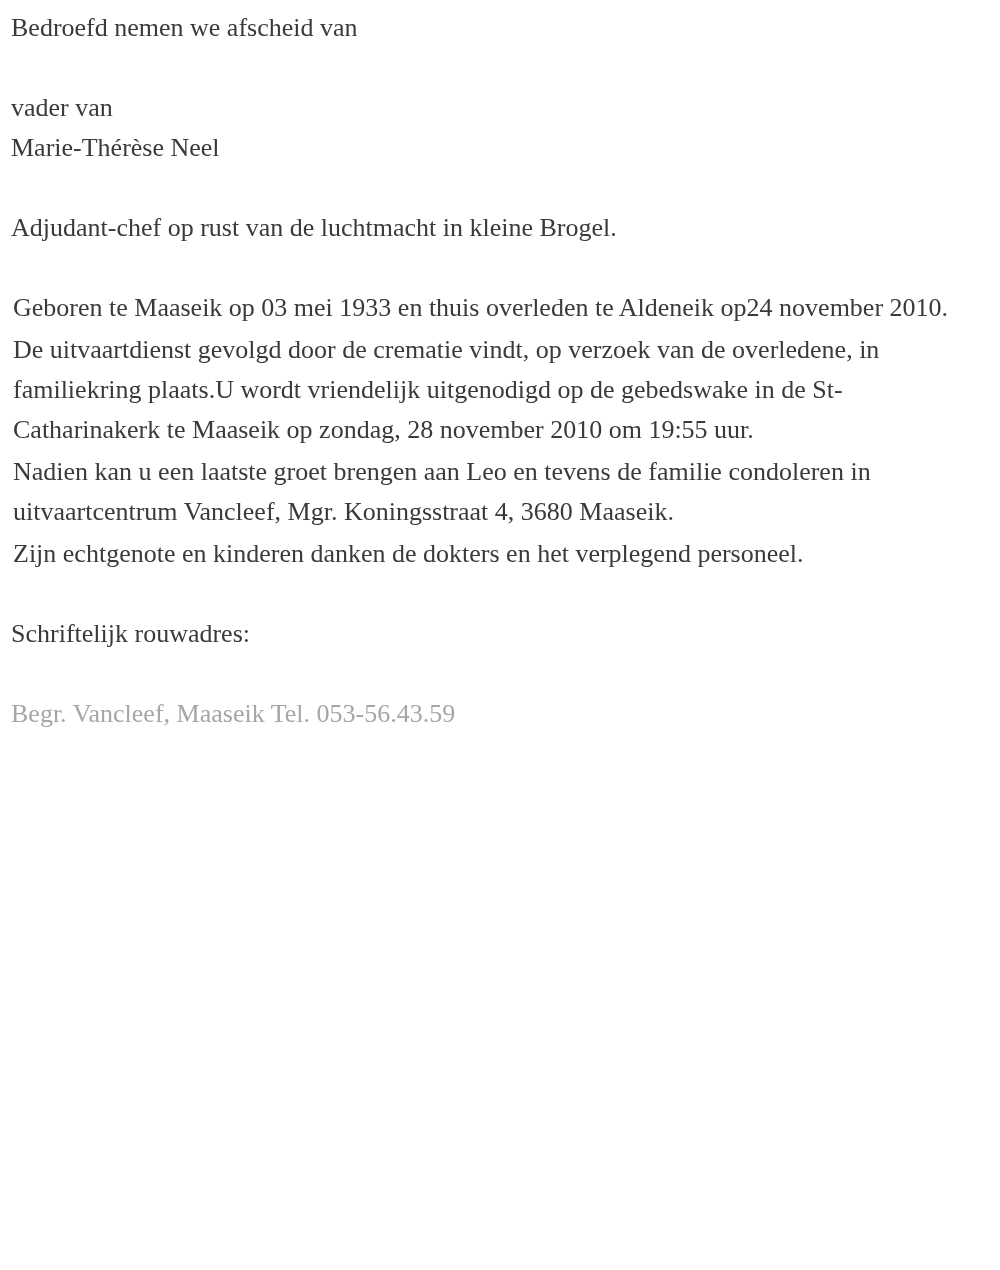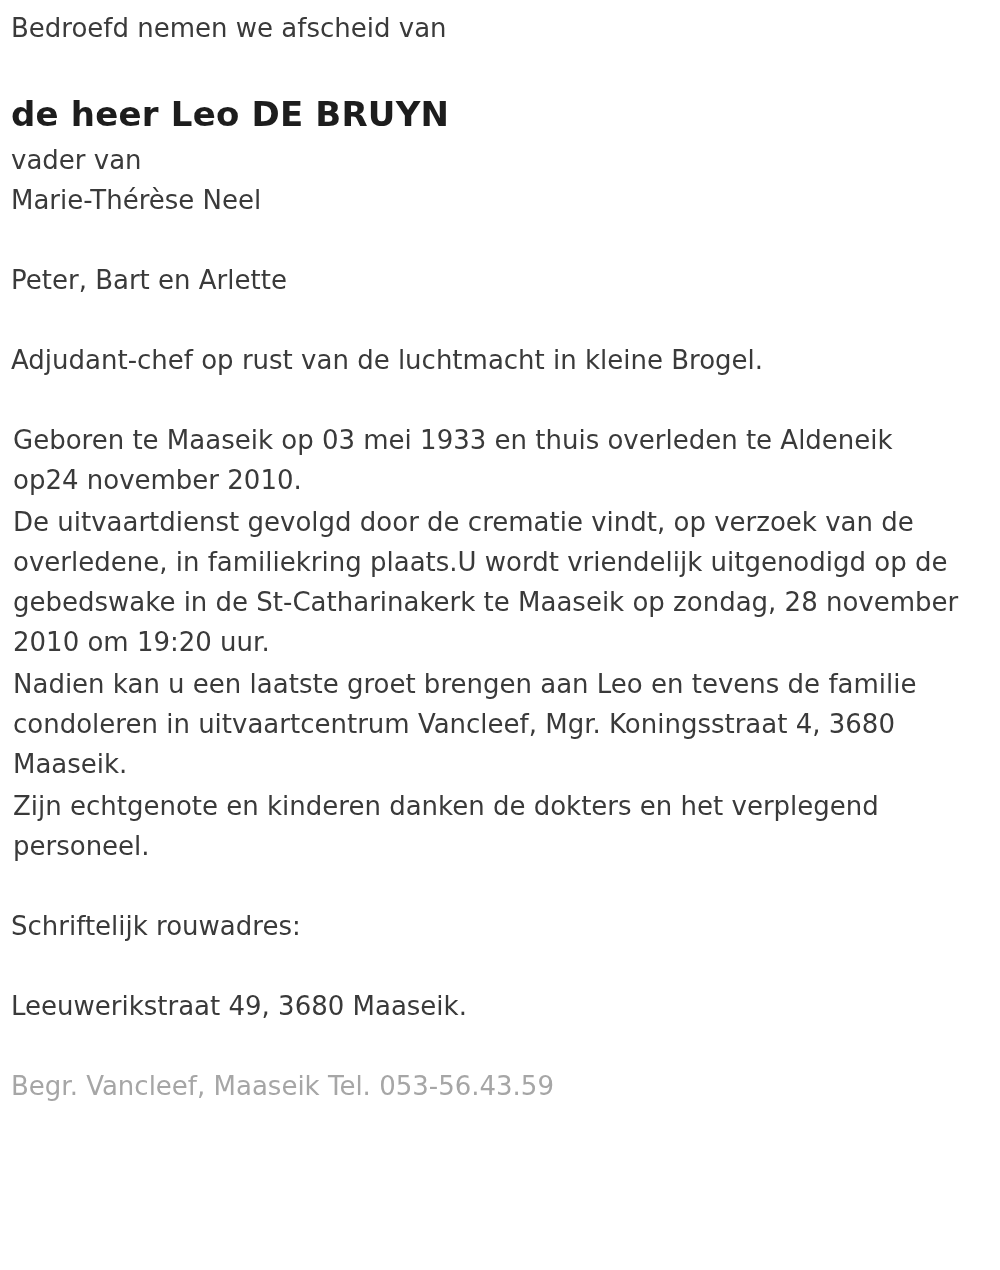--- a/index.html
+++ b/index.html
@@ -1,21 +1,21 @@
 <!DOCTYPE html>
 <html style="--text: #3a3a3a; --heading: #1d1d1d; --muted: #a6a6a6; --background: #ffffff;"><head>
 <meta charset="utf-8">
 <style>
   :root {
     --text: #3a3a3a;
     --heading: #1d1d1d;
     --muted: #a6a6a6;
     --background: #ffffff;
   }
-  * { box-sizing: border-box; }
+  * { box-sizing: border-box; font-family: Liberation Serif, serif; }
   html, body {
     margin: 0;
     padding: 0;
     background: var(--background);
   }
   .page {
     position: relative;
     width: 1000px;
     height: 1270px;
     background: var(--background);
@@ -41,36 +41,33 @@
     color: var(--muted);
   }
 </style>
 </head>
 <body>
 
 <div class="page">
 
   <p class="line gap-after">Bedroefd nemen we afscheid van</p>
 
-  <h1 class="deceased-name">de heer Leo DE BRUYN</h1>
 
   <p class="line">vader van</p>
 
   <p class="line gap-after">Marie-Thérèse Neel</p>
-  <p class="line gap-after">Peter, Bart en Arlette</p>
 
   <p class="line gap-after">Adjudant-chef op rust van de luchtmacht in kleine Brogel.</p>
 
   <div class="body-block gap-after">
     <p>Geboren te Maaseik op 03 mei 1933 en thuis overleden te Aldeneik op24 november 2010.</p>
-    <p>De uitvaartdienst gevolgd door de crematie vindt, op verzoek van de overledene, in familiekring plaats.U wordt vriendelijk uitgenodigd op de gebedswake in de St-Catharinakerk te Maaseik op zondag, 28 november 2010 om 19:20 uur.</p>
+    <p>De uitvaartdienst gevolgd door de crematie vindt, op verzoek van de overledene, in familiekring plaats.U wordt vriendelijk uitgenodigd op de gebedswake in de St-Catharinakerk te Maaseik op zondag, 28 november 2010 om 19:55 uur.</p>
     <p>Nadien kan u een laatste groet brengen aan Leo en tevens de familie condoleren in uitvaartcentrum Vancleef, Mgr. Koningsstraat 4, 3680 Maaseik.</p>
     <p>Zijn echtgenote en kinderen danken de dokters en het verplegend personeel.</p>
   </div>
 
   <p class="line gap-after">Schriftelijk rouwadres:</p>
 
-  <p class="line gap-after">Leeuwerikstraat 49, 3680 Maaseik.</p>
 
 
   <p class="line footer-line">Begr. Vancleef, Maaseik Tel. 053-56.43.59</p>
 
 </div>
 
 </body></html>

